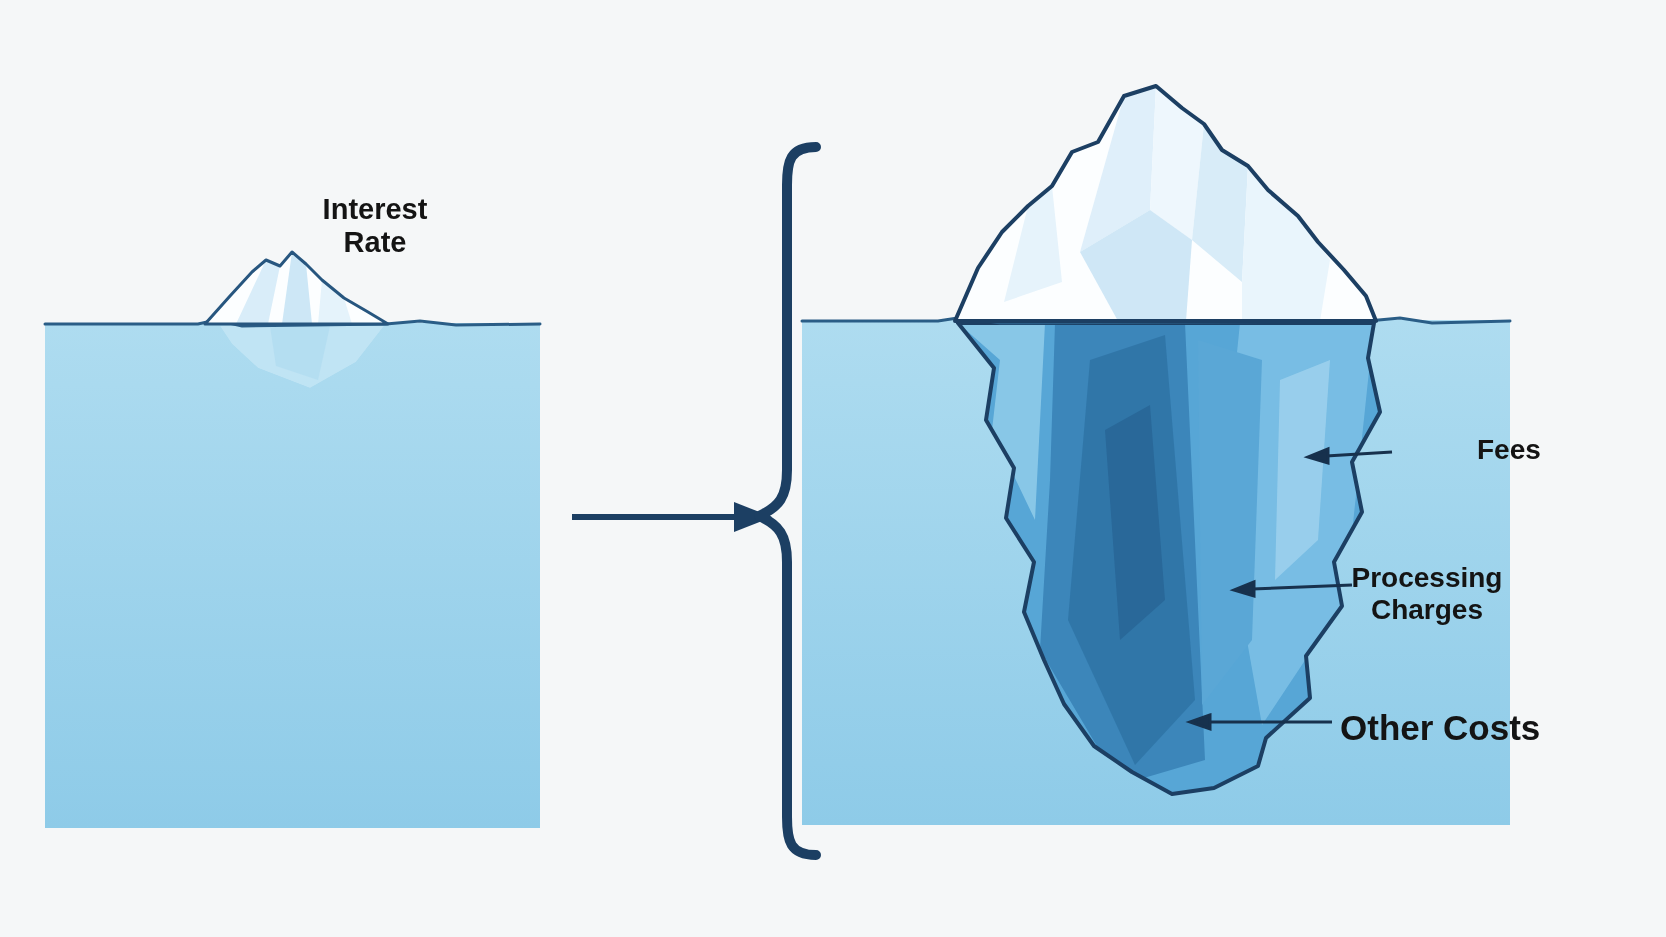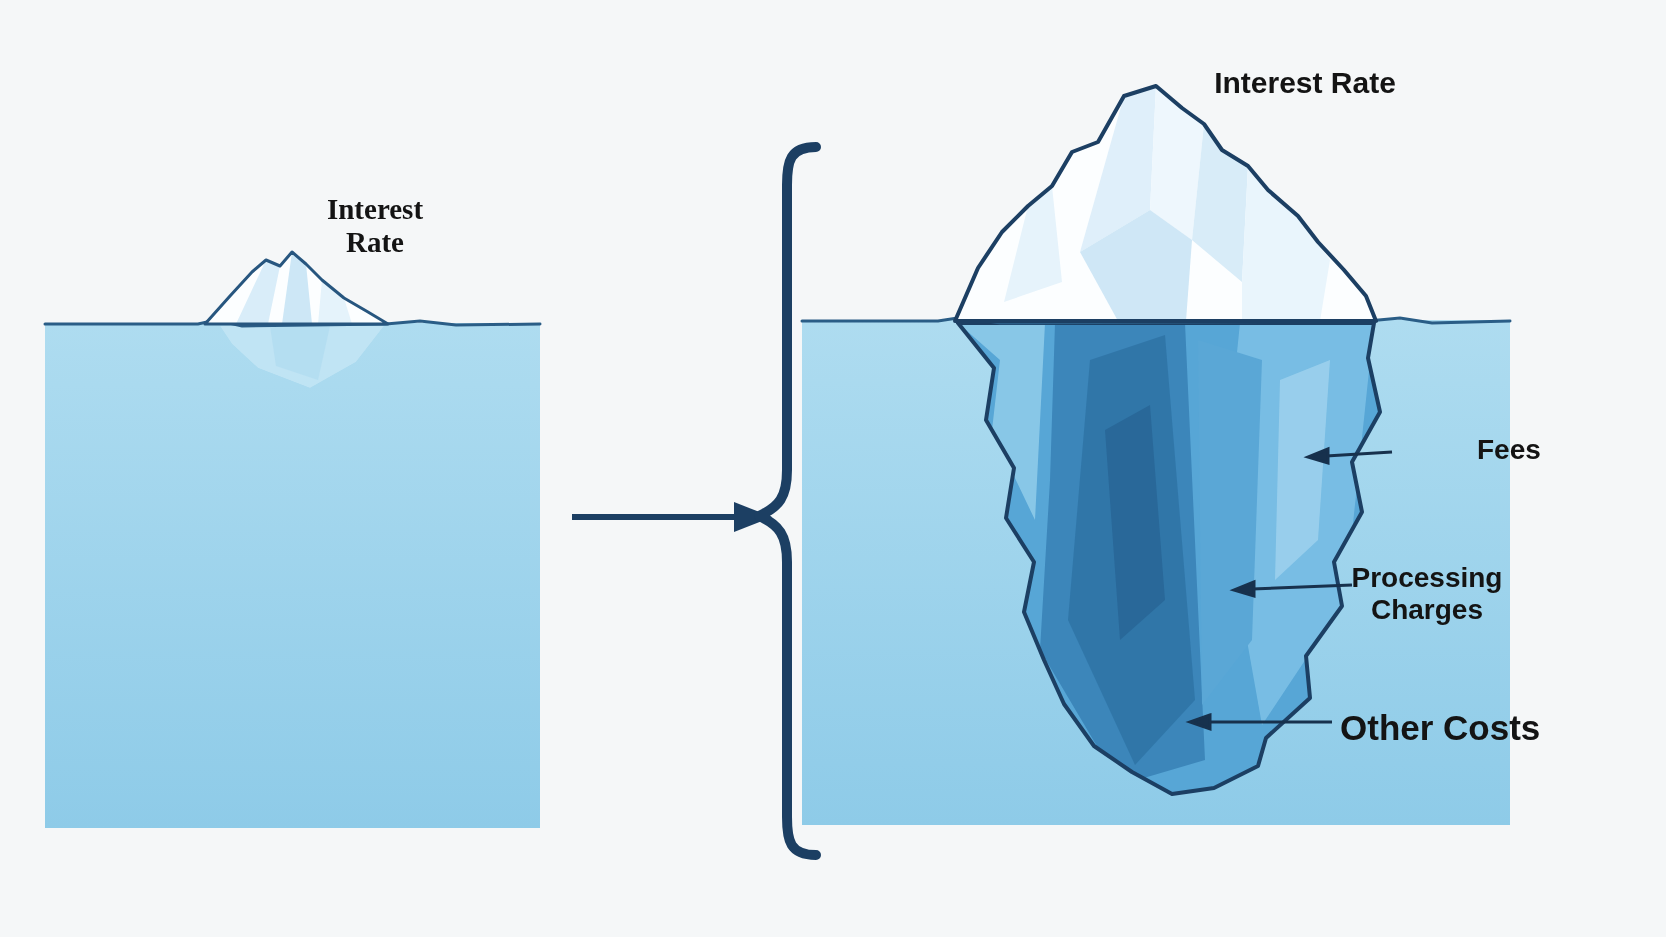--- a/index.html
+++ b/index.html
@@ -12,21 +12,21 @@
   }
   .canvas svg{position:absolute;left:0;top:0;}
   .label{
     position:absolute;
     color:#141414;
     font-weight:bold;
     line-height:1.15;
     white-space:nowrap;
   }
   .lbl-left{left:298px;top:193px;width:154px;font-size:29px;text-align:center;}
-  .lbl-left .line{display:block;font-family:Liberation Serif, serif;}
+  .lbl-left .line{display:block;}
   .lbl-apr{left:575px;top:411px;width:190px;font-size:44px;text-align:center;letter-spacing:1px;}
   .lbl-apr-sub{left:545px;top:461px;width:250px;font-size:31px;text-align:center;}
   .lbl-tip-right{left:1185px;top:66px;width:240px;font-size:30px;text-align:center;}
   .lbl-fees{left:1477px;top:434px;font-size:28px;}
   .lbl-processing{left:1342px;top:562px;width:170px;font-size:28px;text-align:center;}
   .lbl-processing .line{display:block;}
   .lbl-other{left:1340px;top:708px;font-size:35px;}
 </style>
 </head>
 <body>
@@ -114,21 +114,20 @@
       <polygon points="1210,715 1190,722 1210,729"></polygon>
     </g>
   </svg>
 
   <div class="label lbl-left">
     <span class="line">Interest</span>
     <span class="line">Rate</span>
   </div>
 
 
-  <div class="label lbl-tip-right">Interest Rate</div>
 
   <div class="label lbl-fees">Fees</div>
 
   <div class="label lbl-processing">
     <span class="line">Processing</span>
     <span class="line">Charges</span>
   </div>
 
   <div class="label lbl-other">Other Costs</div>
 </div>

